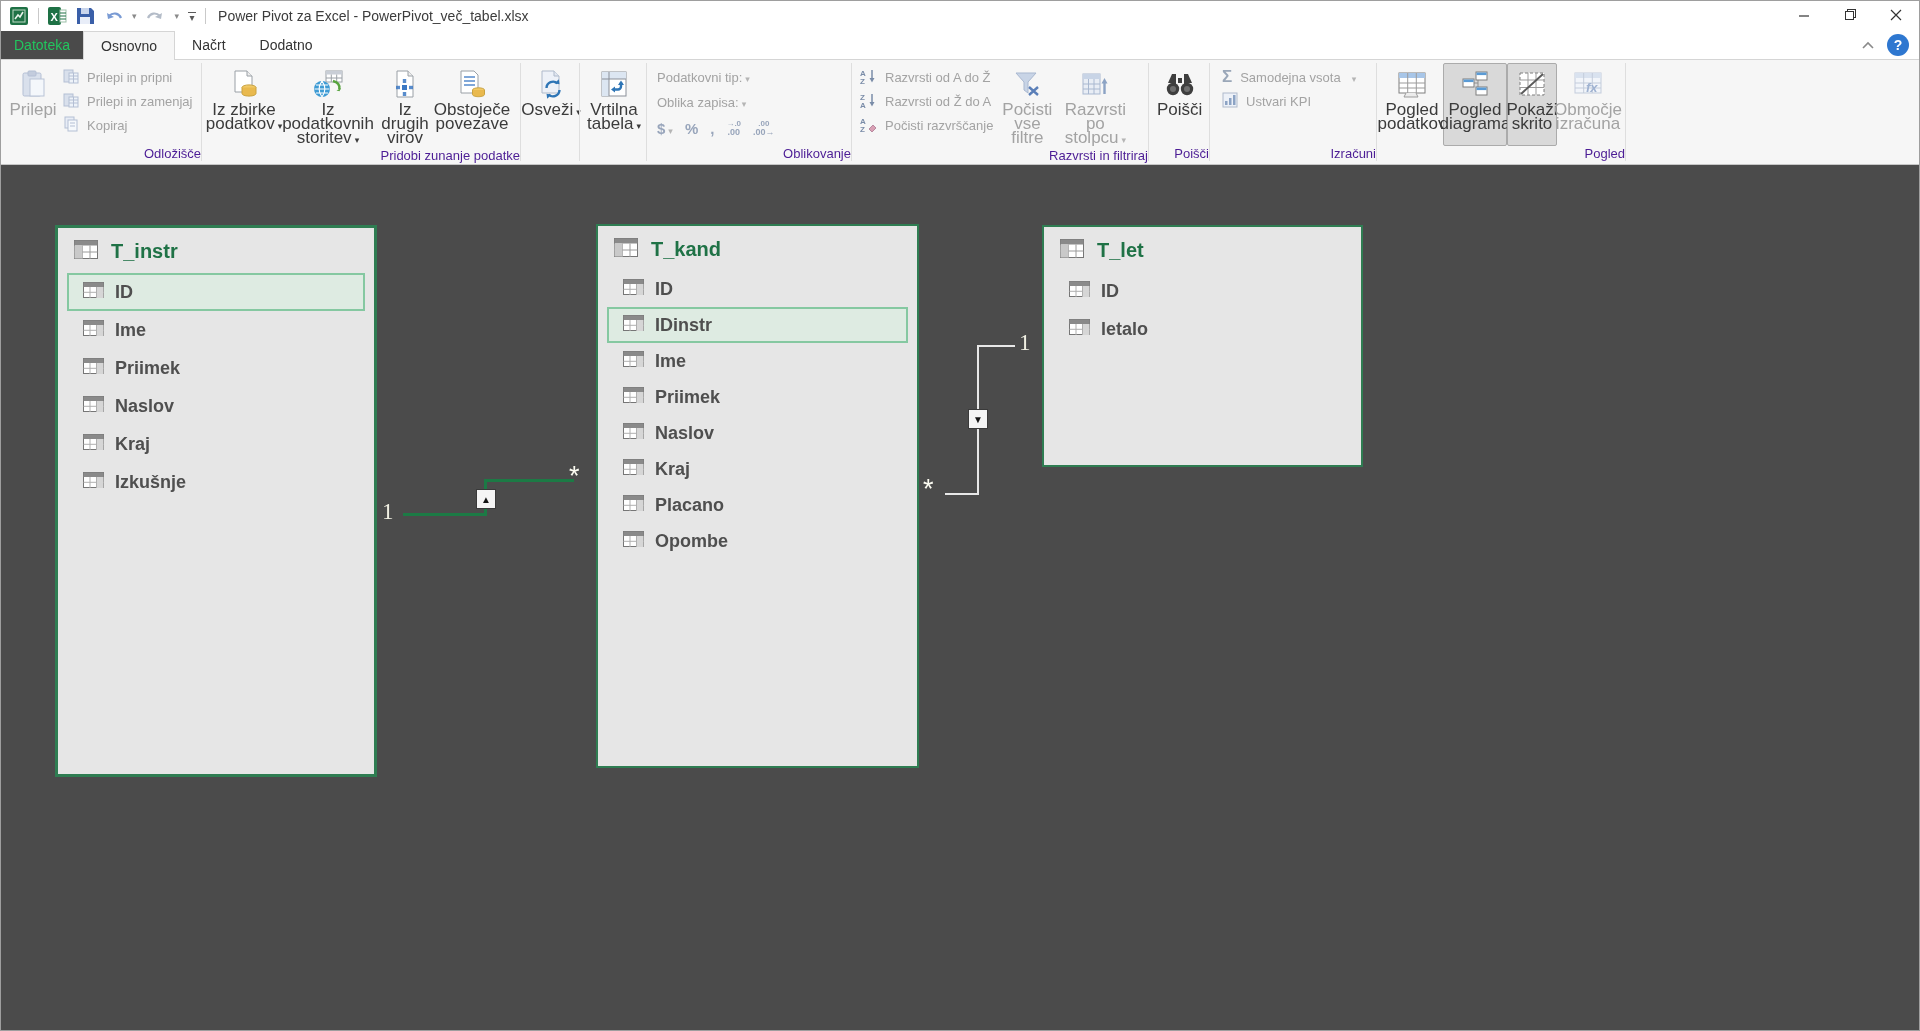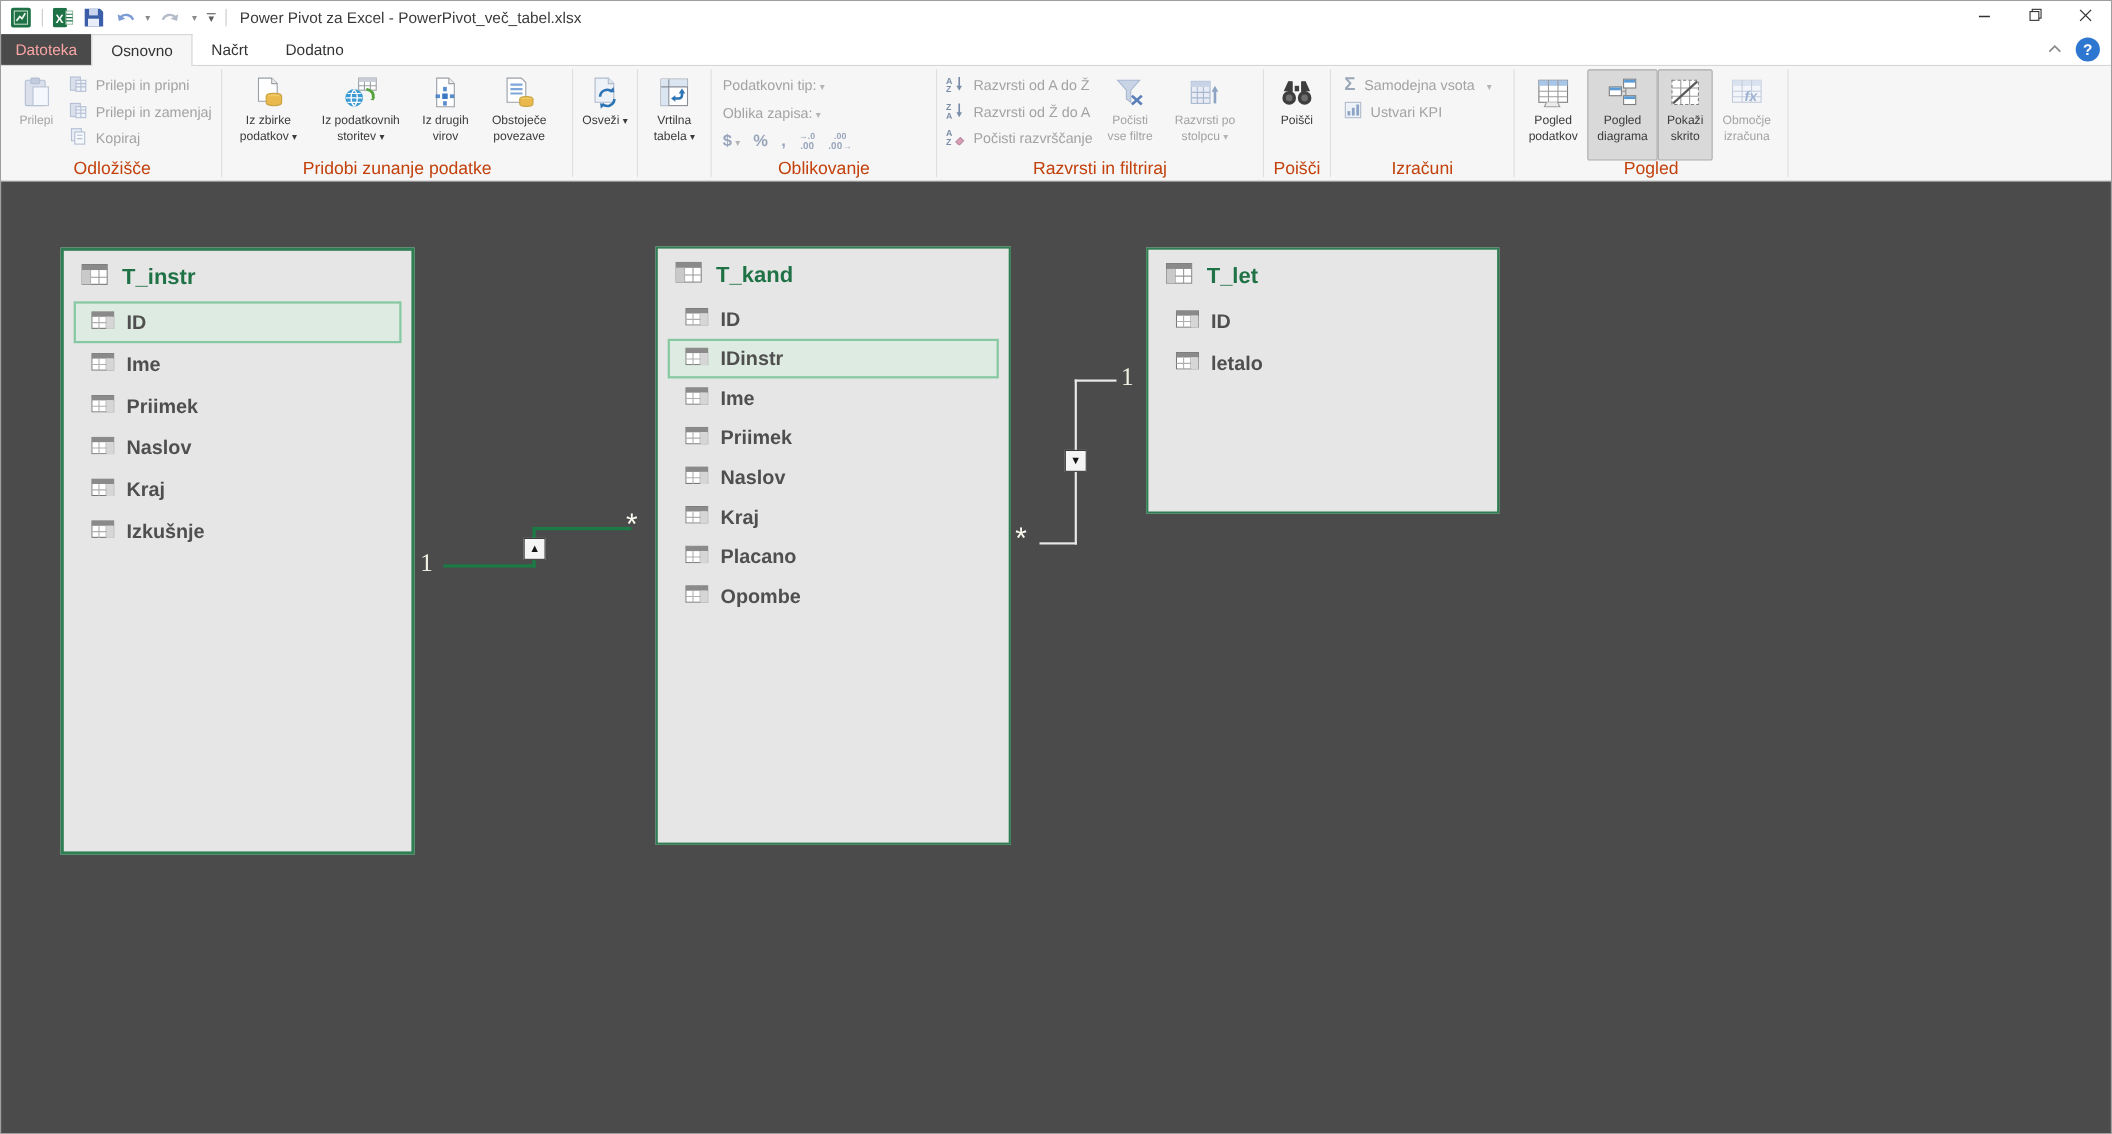--- a/index.html
+++ b/index.html
@@ -14,34 +14,34 @@
   .qcaret{font-size:9px;color:#8A8A8A;}
   .qatmenu{display:flex;flex-direction:column;align-items:center;line-height:6px;color:#5A5A5A;font-size:10px;}
   .qatmenu .bar{width:8px;height:1px;background:#5A5A5A;margin-bottom:2px;}
   .title{font-size:14px;color:#3C3C3C;margin-left:12px;white-space:nowrap;}
   .wincontrols{margin-left:auto;display:flex;height:30px;}
   .winbtn{width:46px;height:30px;display:flex;align-items:center;justify-content:center;color:#333;}
 
   
   .tabrow{height:28px;display:flex;align-items:stretch;background:#FFF;border-bottom:1px solid #D5D5D5;}
   .tab{padding:0 17px;display:flex;align-items:center;font-size:14px;color:#333;}
-  .tab.filetab{background:#4A4A4A;color:#fca5a5;padding:0 13px;}
+  .tab.filetab{background:#4A4A4A;color:#22c55e;padding:0 13px;}
   .tab.active{background:#F6F6F6;border:1px solid #D5D5D5;border-bottom:none;margin-bottom:-1px;}
   .tabrow-right{margin-left:auto;display:flex;align-items:center;gap:12px;padding-right:10px;}
   .helpbtn{width:22px;height:22px;border-radius:50%;background:#2E77D0;color:#FFF;font-size:14px;font-weight:bold;display:flex;align-items:center;justify-content:center;}
 
   
   .ribbon{height:105px;background:#F6F6F6;border-bottom:1px solid #C6C6C6;display:flex;align-items:stretch;padding-left:2px;box-sizing:border-box;}
   .rgroup{display:flex;flex-direction:column;}
   .rcontent{flex:1;display:flex;align-items:stretch;padding:3px 4px 0;}
-  .rglabel{height:18px;line-height:15px;font-size:16px;color:#c2410c;text-align:center;white-space:nowrap;}
+  .rglabel{height:18px;line-height:15px;font-size:13px;color:#4c1d95;text-align:right;white-space:nowrap;}
   .rsep{width:1px;background:#DEDEDE;margin:3px 0;}
   .bigbtn{display:flex;flex-direction:column;align-items:center;justify-content:flex-start;padding:4px 3px 0;border:1px solid transparent;border-radius:2px;box-sizing:border-box;}
   .bigbtn .bicon{height:32px;display:flex;align-items:center;justify-content:center;text-align:center;}
-  .blabel{font-size:11px;line-height:14px;text-align:center;color:#3B3B3B;margin-top:3px;}
+  .blabel{font-size:17px;line-height:14px;text-align:center;color:#3B3B3B;margin-top:3px;}
   .bigbtn.dis .blabel{color:#A3A3A3;}
   .bigbtn.toggled{background:#D9D9D9;border-color:#ABABAB;}
   .stack{display:flex;flex-direction:column;justify-content:flex-start;padding-top:2px;}
   .smallrow{display:flex;align-items:center;gap:8px;height:24px;font-size:13px;color:#3B3B3B;padding:0 4px;white-space:nowrap;}
   .smallrow.dis{color:#A3A3A3;}
   .caret::after{content:"▾";font-size:9px;margin-left:3px;color:inherit;}
   .caret.dim::after{color:#B5B5B5;}
   .fmtrow{display:flex;align-items:center;height:25px;font-size:13px;color:#A3A3A3;white-space:nowrap;}
   .numrow{display:flex;align-items:center;gap:12px;height:26px;color:#98A5BB;font-weight:bold;}
   .numfmt{font-size:15px;}

